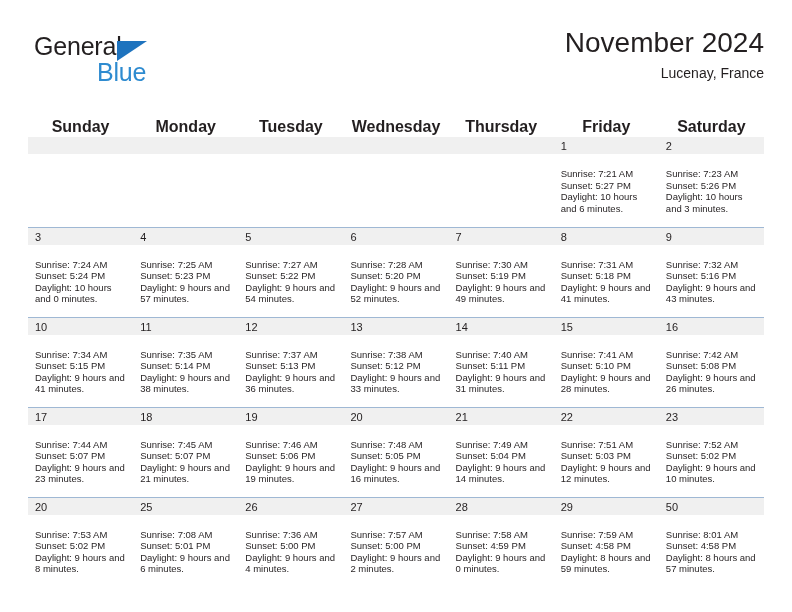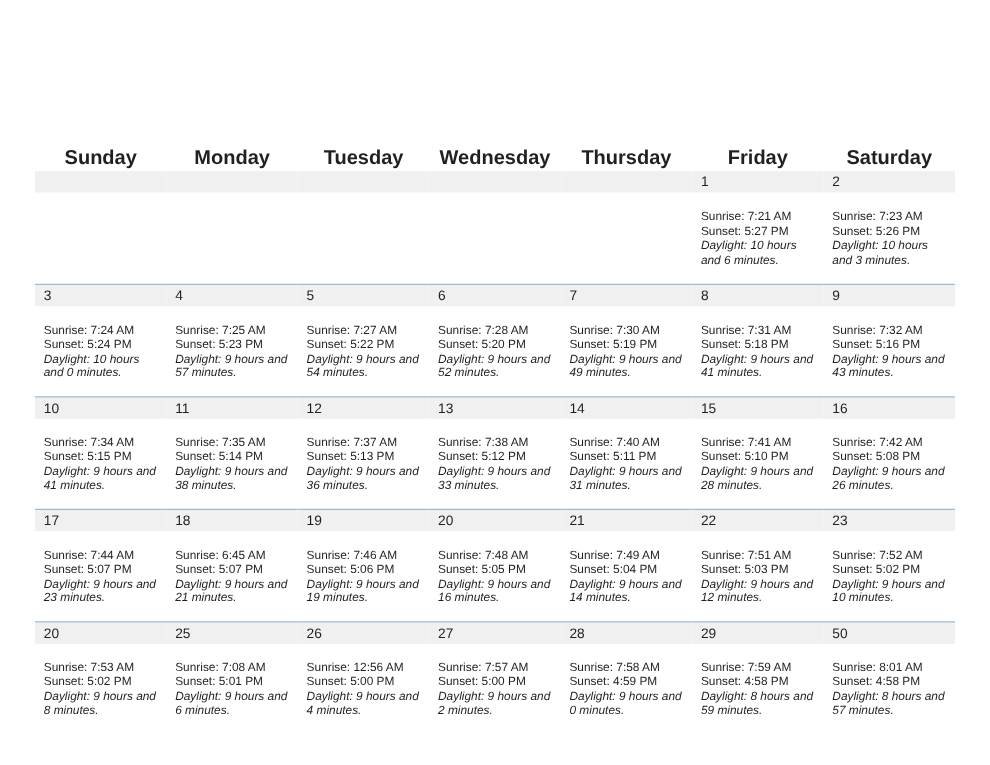--- a/index.html
+++ b/index.html
@@ -126,28 +126,41 @@
     padding: 14px 6px 0 7px;
     font-size: 9.5px;
     line-height: 11.6px;
     color: #231f20;
   }
   .info div {
     white-space: nowrap;
   }
   .info .daylight {
     white-space: normal;
-    font-style: italic;
   }
 </style>
 </head>
 <body>
 
 <div class="page">
 
+  <div class="top">
+
+    <div class="logo">
+      <span class="logo-general">General</span>
+      <span class="logo-tri"></span>
+      <span class="logo-blue">Blue</span>
+    </div>
+
+    <div class="titles">
+      <div class="cal-title">November 2024</div>
+      <div class="cal-sub">Lucenay, France</div>
+    </div>
+
+  </div>
 
   <table class="calendar">
     <thead>
       <tr id="weekday-row">
           <th>Sunday</th>
           <th>Monday</th>
           <th>Tuesday</th>
           <th>Wednesday</th>
           <th>Thursday</th>
           <th>Friday</th>
@@ -309,21 +322,21 @@
             <div class="daynum">17</div>
             <div class="info">
               <div>Sunrise: 7:44 AM</div>
               <div>Sunset: 5:07 PM</div>
               <div class="daylight">Daylight: 9 hours and 23 minutes.</div>
             </div>
           </td>
           <td>
             <div class="daynum">18</div>
             <div class="info">
-              <div>Sunrise: 6:45 AM</div>
+              <div>Sunrise: 7:45 AM</div>
               <div>Sunset: 5:07 PM</div>
               <div class="daylight">Daylight: 9 hours and 21 minutes.</div>
             </div>
           </td>
           <td>
             <div class="daynum">19</div>
             <div class="info">
               <div>Sunrise: 7:46 AM</div>
               <div>Sunset: 5:06 PM</div>
               <div class="daylight">Daylight: 9 hours and 19 minutes.</div>
@@ -375,21 +388,21 @@
             <div class="daynum">25</div>
             <div class="info">
               <div>Sunrise: 7:08 AM</div>
               <div>Sunset: 5:01 PM</div>
               <div class="daylight">Daylight: 9 hours and 6 minutes.</div>
             </div>
           </td>
           <td>
             <div class="daynum">26</div>
             <div class="info">
-              <div>Sunrise: 12:56 AM</div>
+              <div>Sunrise: 7:36 AM</div>
               <div>Sunset: 5:00 PM</div>
               <div class="daylight">Daylight: 9 hours and 4 minutes.</div>
             </div>
           </td>
           <td>
             <div class="daynum">27</div>
             <div class="info">
               <div>Sunrise: 7:57 AM</div>
               <div>Sunset: 5:00 PM</div>
               <div class="daylight">Daylight: 9 hours and 2 minutes.</div>

